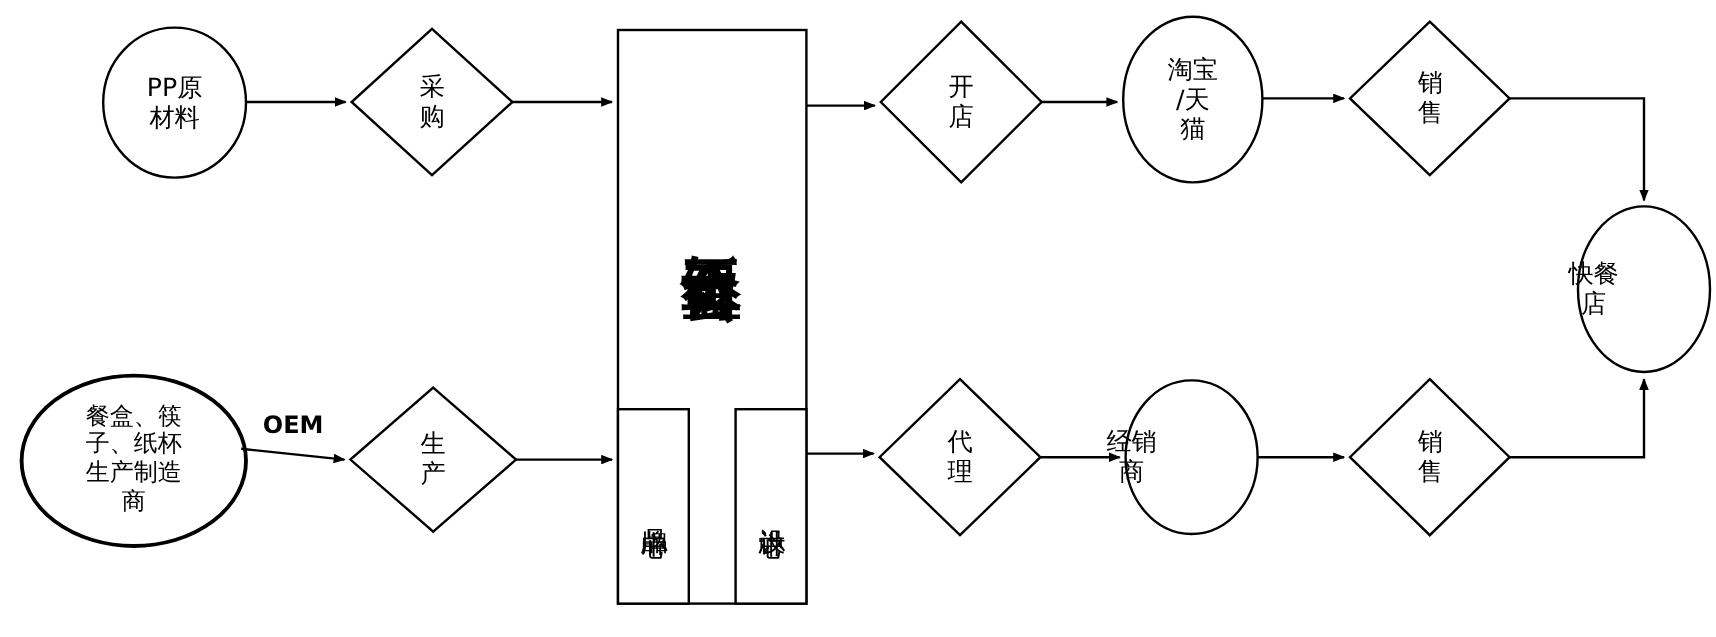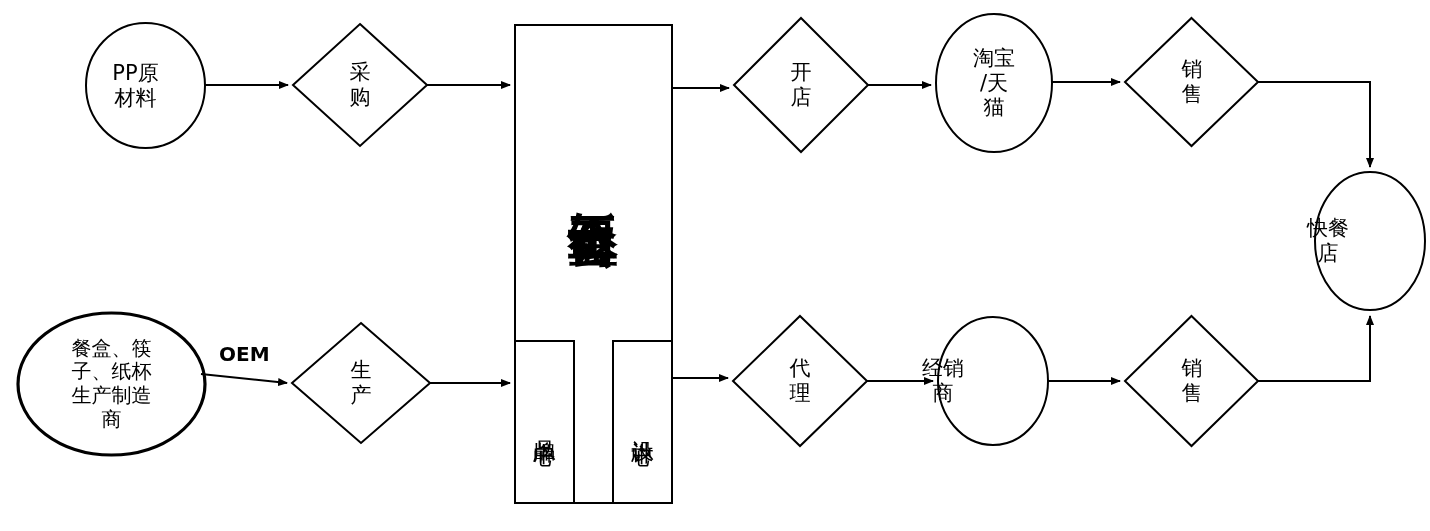--- a/index.html
+++ b/index.html
@@ -134,21 +134,21 @@
 
     <line class="edge" x1="672" y1="378" x2="728" y2="378" marker-end="url(#arrow)"></line>
 
     <line class="edge" x1="867" y1="381" x2="933" y2="381" marker-end="url(#arrow)"></line>
 
     <line class="edge" x1="1048" y1="381" x2="1120" y2="381" marker-end="url(#arrow)"></line>
 
     <path class="edge" d="M1258,381 L1370,381 L1370,316" marker-end="url(#arrow)"></path>
   </svg>
 
-  <div class="node-text t-ellipse" style="left:76px; top:23px; width:119px; height:125px;">PP原
+  <div class="node-text t-ellipse" style="left:86px; top:23px; width:119px; height:125px;">PP原
 材料</div>
 
   <div class="node-text t-diamond" style="left:310px; top:25px; width:100px; height:120px;">采
 购</div>
 
   <div class="node-text t-company" style="left:515px; top:28px; width:157px; height:300px;">饭盒王公司</div>
 
   <div class="node-text t-vertical" style="left:515px; top:352px; width:59px; height:145px;">品牌中心</div>
 
   <div class="node-text t-vertical" style="left:613px; top:352px; width:59px; height:145px;">设计中心</div>
@@ -159,21 +159,21 @@
   <div class="node-text t-ellipse" style="left:936px; top:20px; width:116px; height:126px;">淘宝
 /天
 猫</div>
 
   <div class="node-text t-diamond" style="left:1142px; top:22px; width:100px; height:120px;">销
 售</div>
 
   <div class="node-text t-ellipse" style="left:1273px; top:180px; width:110px; height:122px;">快餐
 店</div>
 
-  <div class="node-text t-ellipse-sm" style="left:24px; top:320px; width:175px; height:128px;">餐盒、筷
+  <div class="node-text t-ellipse-sm" style="left:24px; top:320px; width:175px; height:128px;font-family:Liberation Mono, monospace;">餐盒、筷
 子、纸杯
 生产制造
 商</div>
 
   <div class="edge-label" style="left:219px; top:342px;">OEM</div>
 
   <div class="node-text t-diamond" style="left:311px; top:323px; width:100px; height:120px;">生
 产</div>
 
   <div class="node-text t-diamond" style="left:750px; top:321px; width:100px; height:120px;">代

